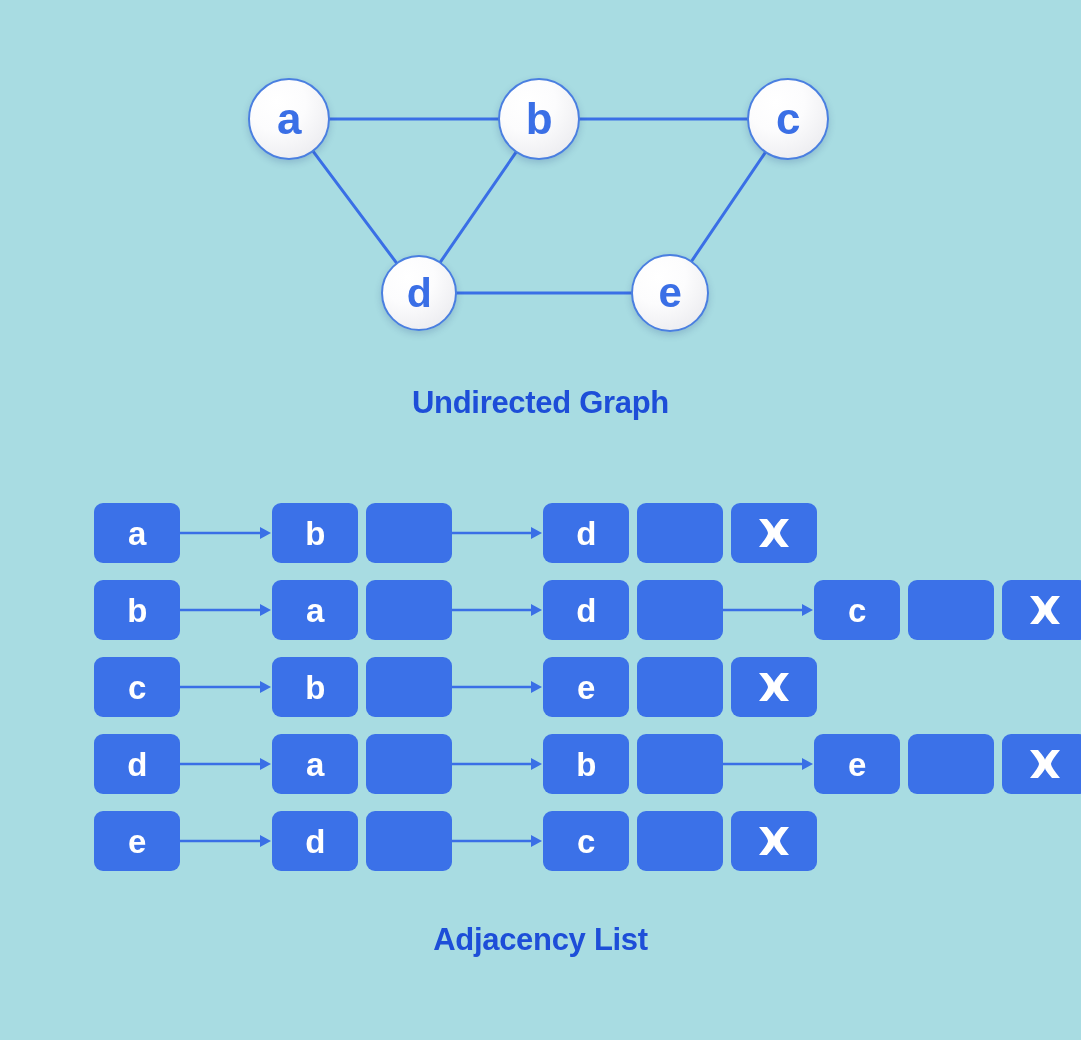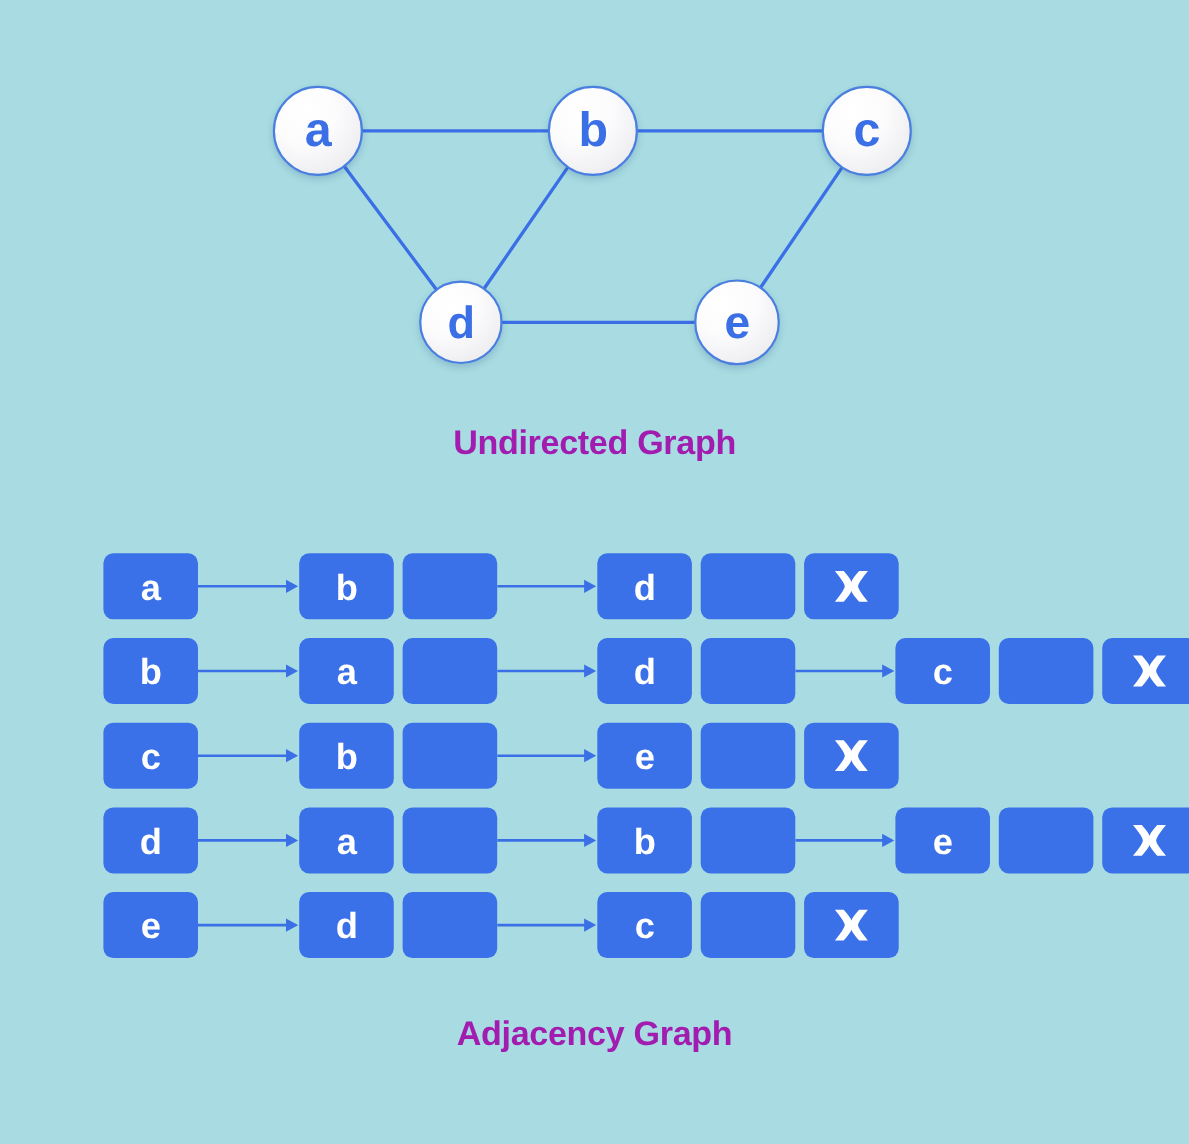--- a/index.html
+++ b/index.html
@@ -52,21 +52,21 @@
     font-weight: bold;
     line-height: 1;
     letter-spacing: -0.5px;
     user-select: none;
   }
 
   .caption {
     position: absolute;
     width: 1081px;
     text-align: center;
-    color: #a21caf;
+    color: #1d4ed8;
     font-weight: bold;
     font-size: 31px;
     letter-spacing: -0.3px;
   }
   #caption-graph { top: 385px; }
   #caption-list  { top: 922px; }
 
   
   #list-section {
     position: absolute;
@@ -313,16 +313,16 @@
             <span class="cell-label">c</span>
           </div>
           <div class="cell ptr" style="left: 543px;"></div>
           <div class="cell nullx" style="left: 637px;">
             <svg width="40" height="40" viewBox="0 0 40 40">
               <path d="M 5 6 L 13 6 Q 20 14 20 16 Q 20 14 27 6 L 35 6 Q 26 17 26 20 Q 26 23 35 34 L 27 34 Q 20 26 20 24 Q 20 26 13 34 L 5 34 Q 14 23 14 20 Q 14 17 5 6 Z" fill="#ffffff"></path>
             </svg>
           </div>
         </div>
       </div>
-    <div class="caption" id="caption-list">Adjacency Graph</div>
+    <div class="caption" id="caption-list">Adjacency List</div>
   </div>
 
 </div>
 
 </body></html>

